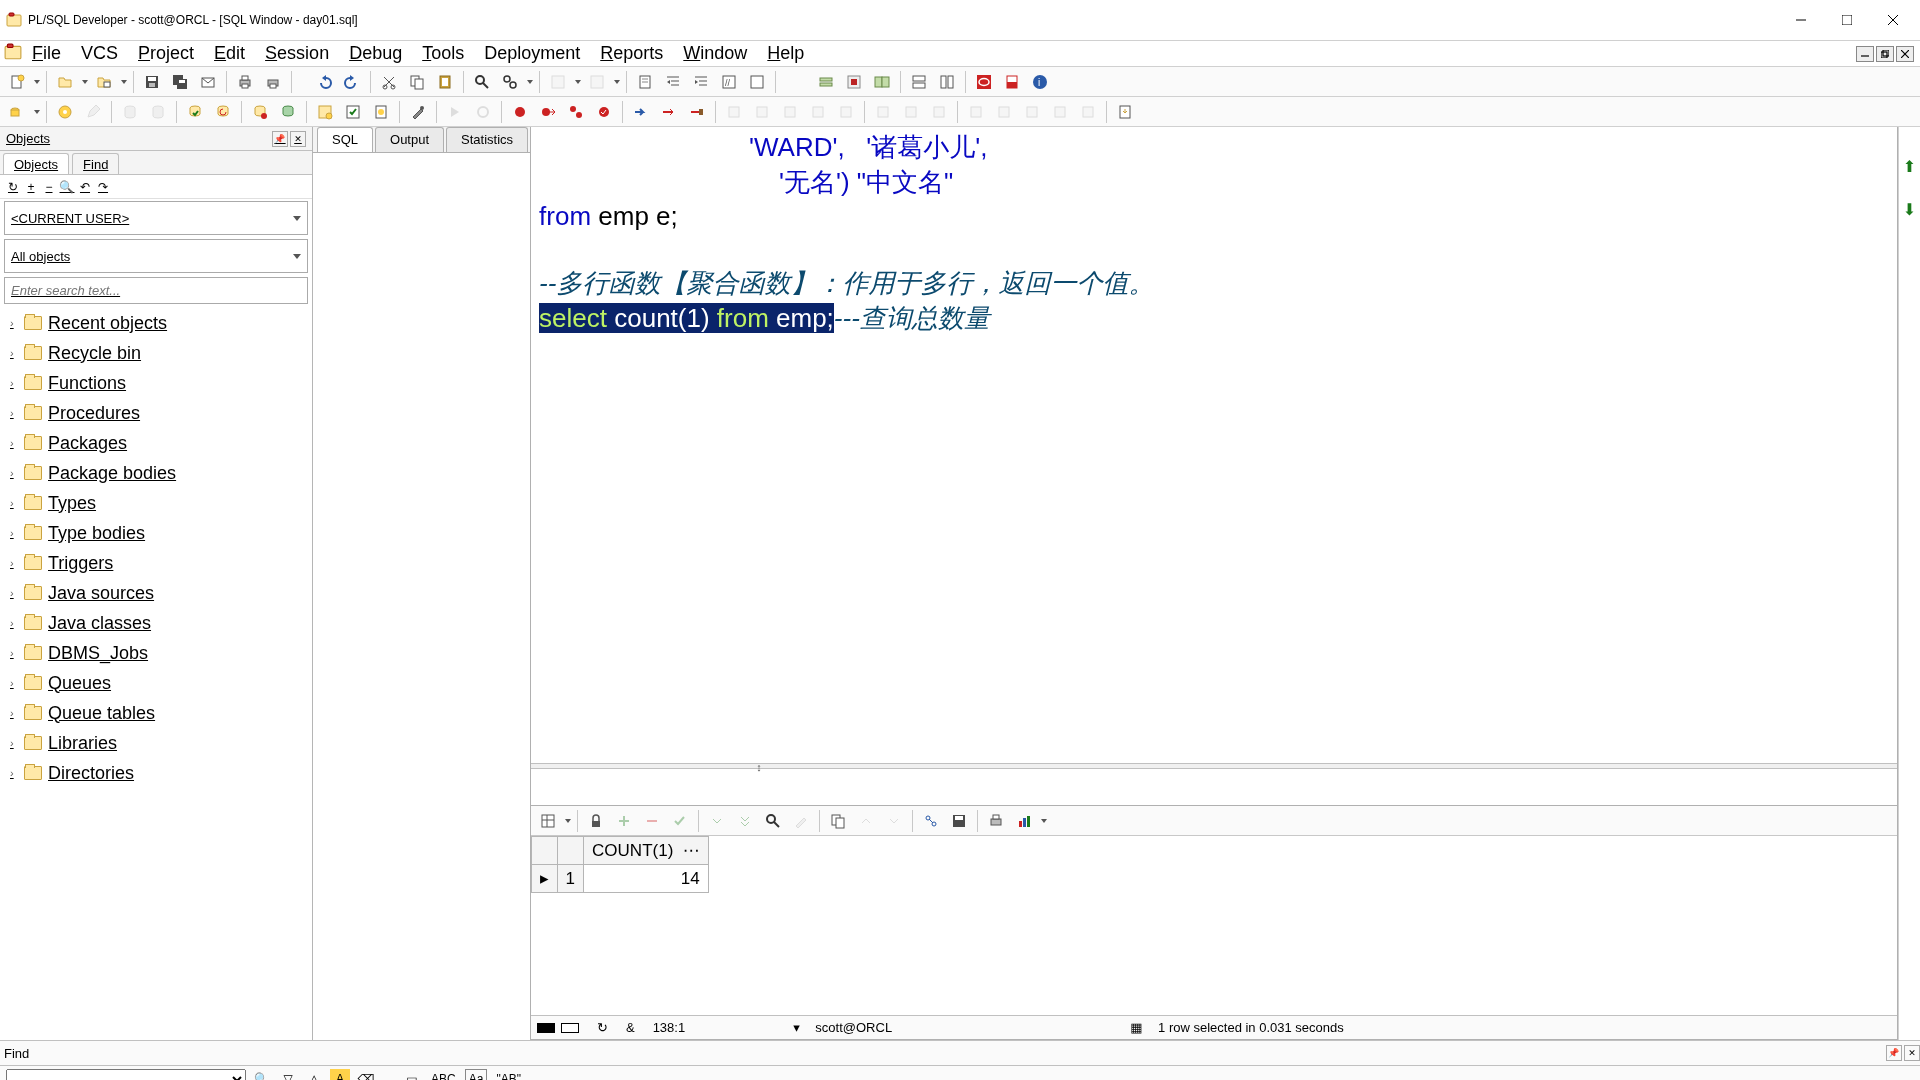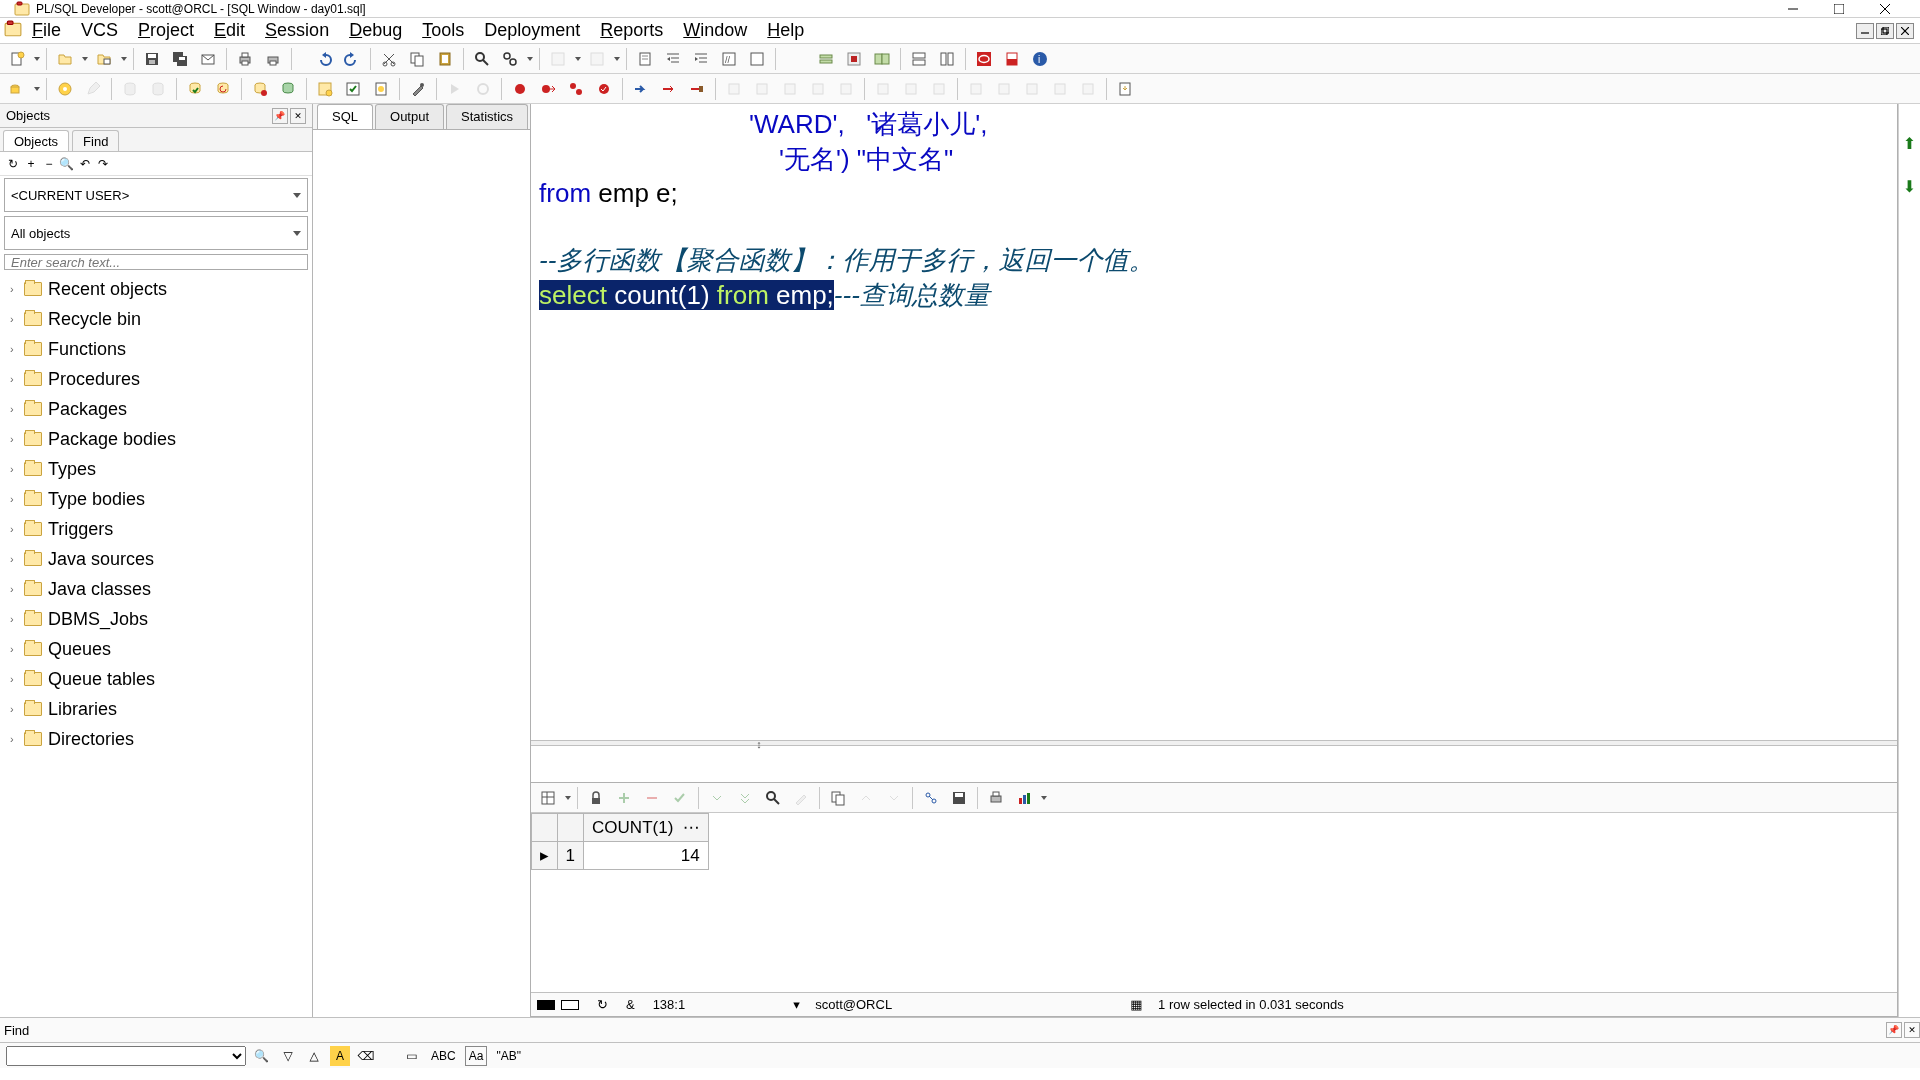--- a/index.html
+++ b/index.html
@@ -1,19 +1,19 @@
 <!DOCTYPE html>
 <html><head>
 <meta charset="utf-8">
 <style>
 * { margin:0; padding:0; box-sizing:border-box; font-family:"Segoe UI","Microsoft YaHei",Tahoma,sans-serif; }
 body { background:#fff; font-size:12px; color:#000; overflow:hidden; width:1920px; height:1080px; position:relative; }
 
 
-.titlebar { height:18px; display:flex; align-items:center; padding:0 12px; background:#fff; border-bottom:1px solid #d0d0d0; }
+.titlebar { height:41px; display:flex; align-items:center; padding:0 4px; background:#fff; border-bottom:1px solid #d0d0d0; }
 .titlebar .appicon { width:16px; height:16px; margin:0 6px 0 2px; display:inline-block; }
 .titlebar .appicon svg { width:16px; height:16px; }
 .titlebar .title { font-size:12px; flex:1; }
 .titlebar .winbtn { width:46px; height:30px; display:flex; align-items:center; justify-content:center; }
 .titlebar .winbtn svg { width:10px; height:10px; stroke:#000; stroke-width:1; fill:none; }
 
 
 .menubar { height:26px; display:flex; align-items:center; padding:0 4px; border-bottom:1px solid #d0d0d0; position:relative; }
 .menubar .m { padding:2px 10px; font-size:18px; }
 .menubar .m u { text-decoration:underline; }
@@ -27,32 +27,32 @@
 .tb svg, .tb .ico { width:16px; height:16px; }
 .tbdrop { width:9px; display:flex; align-items:center; justify-content:center; }
 .tbdrop::after { content:''; border-left:3px solid transparent; border-right:3px solid transparent; border-top:4px solid #555; }
 .sep { width:1px; height:22px; background:#c8c8c8; margin:0 3px; }
 .tb.dim { opacity:.35; }
 
 
 .workspace { display:flex; height:calc(1080px - 30px - 26px - 30px - 30px - 25px - 26px); }
 
 
-.sidebar { width:313px; border-right:1px solid #b5b5b5; display:flex; flex-direction:column; background:#fff; }
+.sidebar { width:313px; border-right:1px solid #b5b5b5; display:flex; flex-direction:column; background:#fff;text-decoration:underline; }
 .panelhdr { height:24px; background:#f4f4f4; border-bottom:1px solid #c0c0c0; display:flex; align-items:center; padding:0 6px; font-size:13px; position:relative; }
 .panelhdr .ctrls { margin-left:auto; display:flex; gap:2px; }
 .panelhdr .ctrls span { width:16px; height:16px; display:flex; align-items:center; justify-content:center; border:1px solid #aaa; font-size:9px; }
 .subtabs { height:24px; display:flex; border-bottom:1px solid #c0c0c0; background:#f4f4f4; }
 .subtabs .t { padding:3px 10px; border:1px solid #c0c0c0; border-bottom:none; background:#fff; margin-top:2px; margin-left:3px; font-size:13px; border-radius:3px 3px 0 0; }
 .subtabs .t.inact { background:#f4f4f4; }
 .minitb { height:24px; display:flex; align-items:center; gap:4px; padding:2px 6px; border-bottom:1px solid #e0e0e0; }
 .minitb .ico { width:14px; height:14px; display:flex; align-items:center; justify-content:center; }
 .combo { height:25px; border:1px solid #aaa; margin:2px 4px; display:flex; align-items:center; padding:16px 6px; font-size:13px; background:#fff; position:relative; }
 .combo::after { content:''; position:absolute; right:6px; border-left:4px solid transparent; border-right:4px solid transparent; border-top:5px solid #555; }
-.searchbox { height:16px; border:1px solid #aaa; margin:2px 4px; padding:4px 6px; font-size:13px; color:#888; font-style:italic; }
+.searchbox { height:27px; border:1px solid #aaa; margin:2px 4px; padding:4px 6px; font-size:13px; color:#888; font-style:italic; }
 .tree { flex:1; overflow-y:auto; padding:2px 0 2px 4px; position:relative; }
 .tree::-webkit-scrollbar { width:17px; }
 .tree::-webkit-scrollbar-track { background:#f0f0f0; }
 .tree::-webkit-scrollbar-thumb { background:#c0c0c0; border:1px solid #a0a0a0; }
 .node { display:flex; align-items:center; height:30px; font-size:18px; padding-left:6px; }
 .node .chev { width:12px; margin-right:2px; color:#666; font-size:11px; }
 .node .fld { width:18px; height:14px; background:#ffe9a8; border:1px solid #caa33f; border-radius:1px; margin-right:6px; position:relative; }
 .node .fld::before { content:''; position:absolute; top:-3px; left:0; width:8px; height:3px; background:#ffe9a8; border:1px solid #caa33f; border-bottom:none; border-radius:1px 1px 0 0; }
 
 

